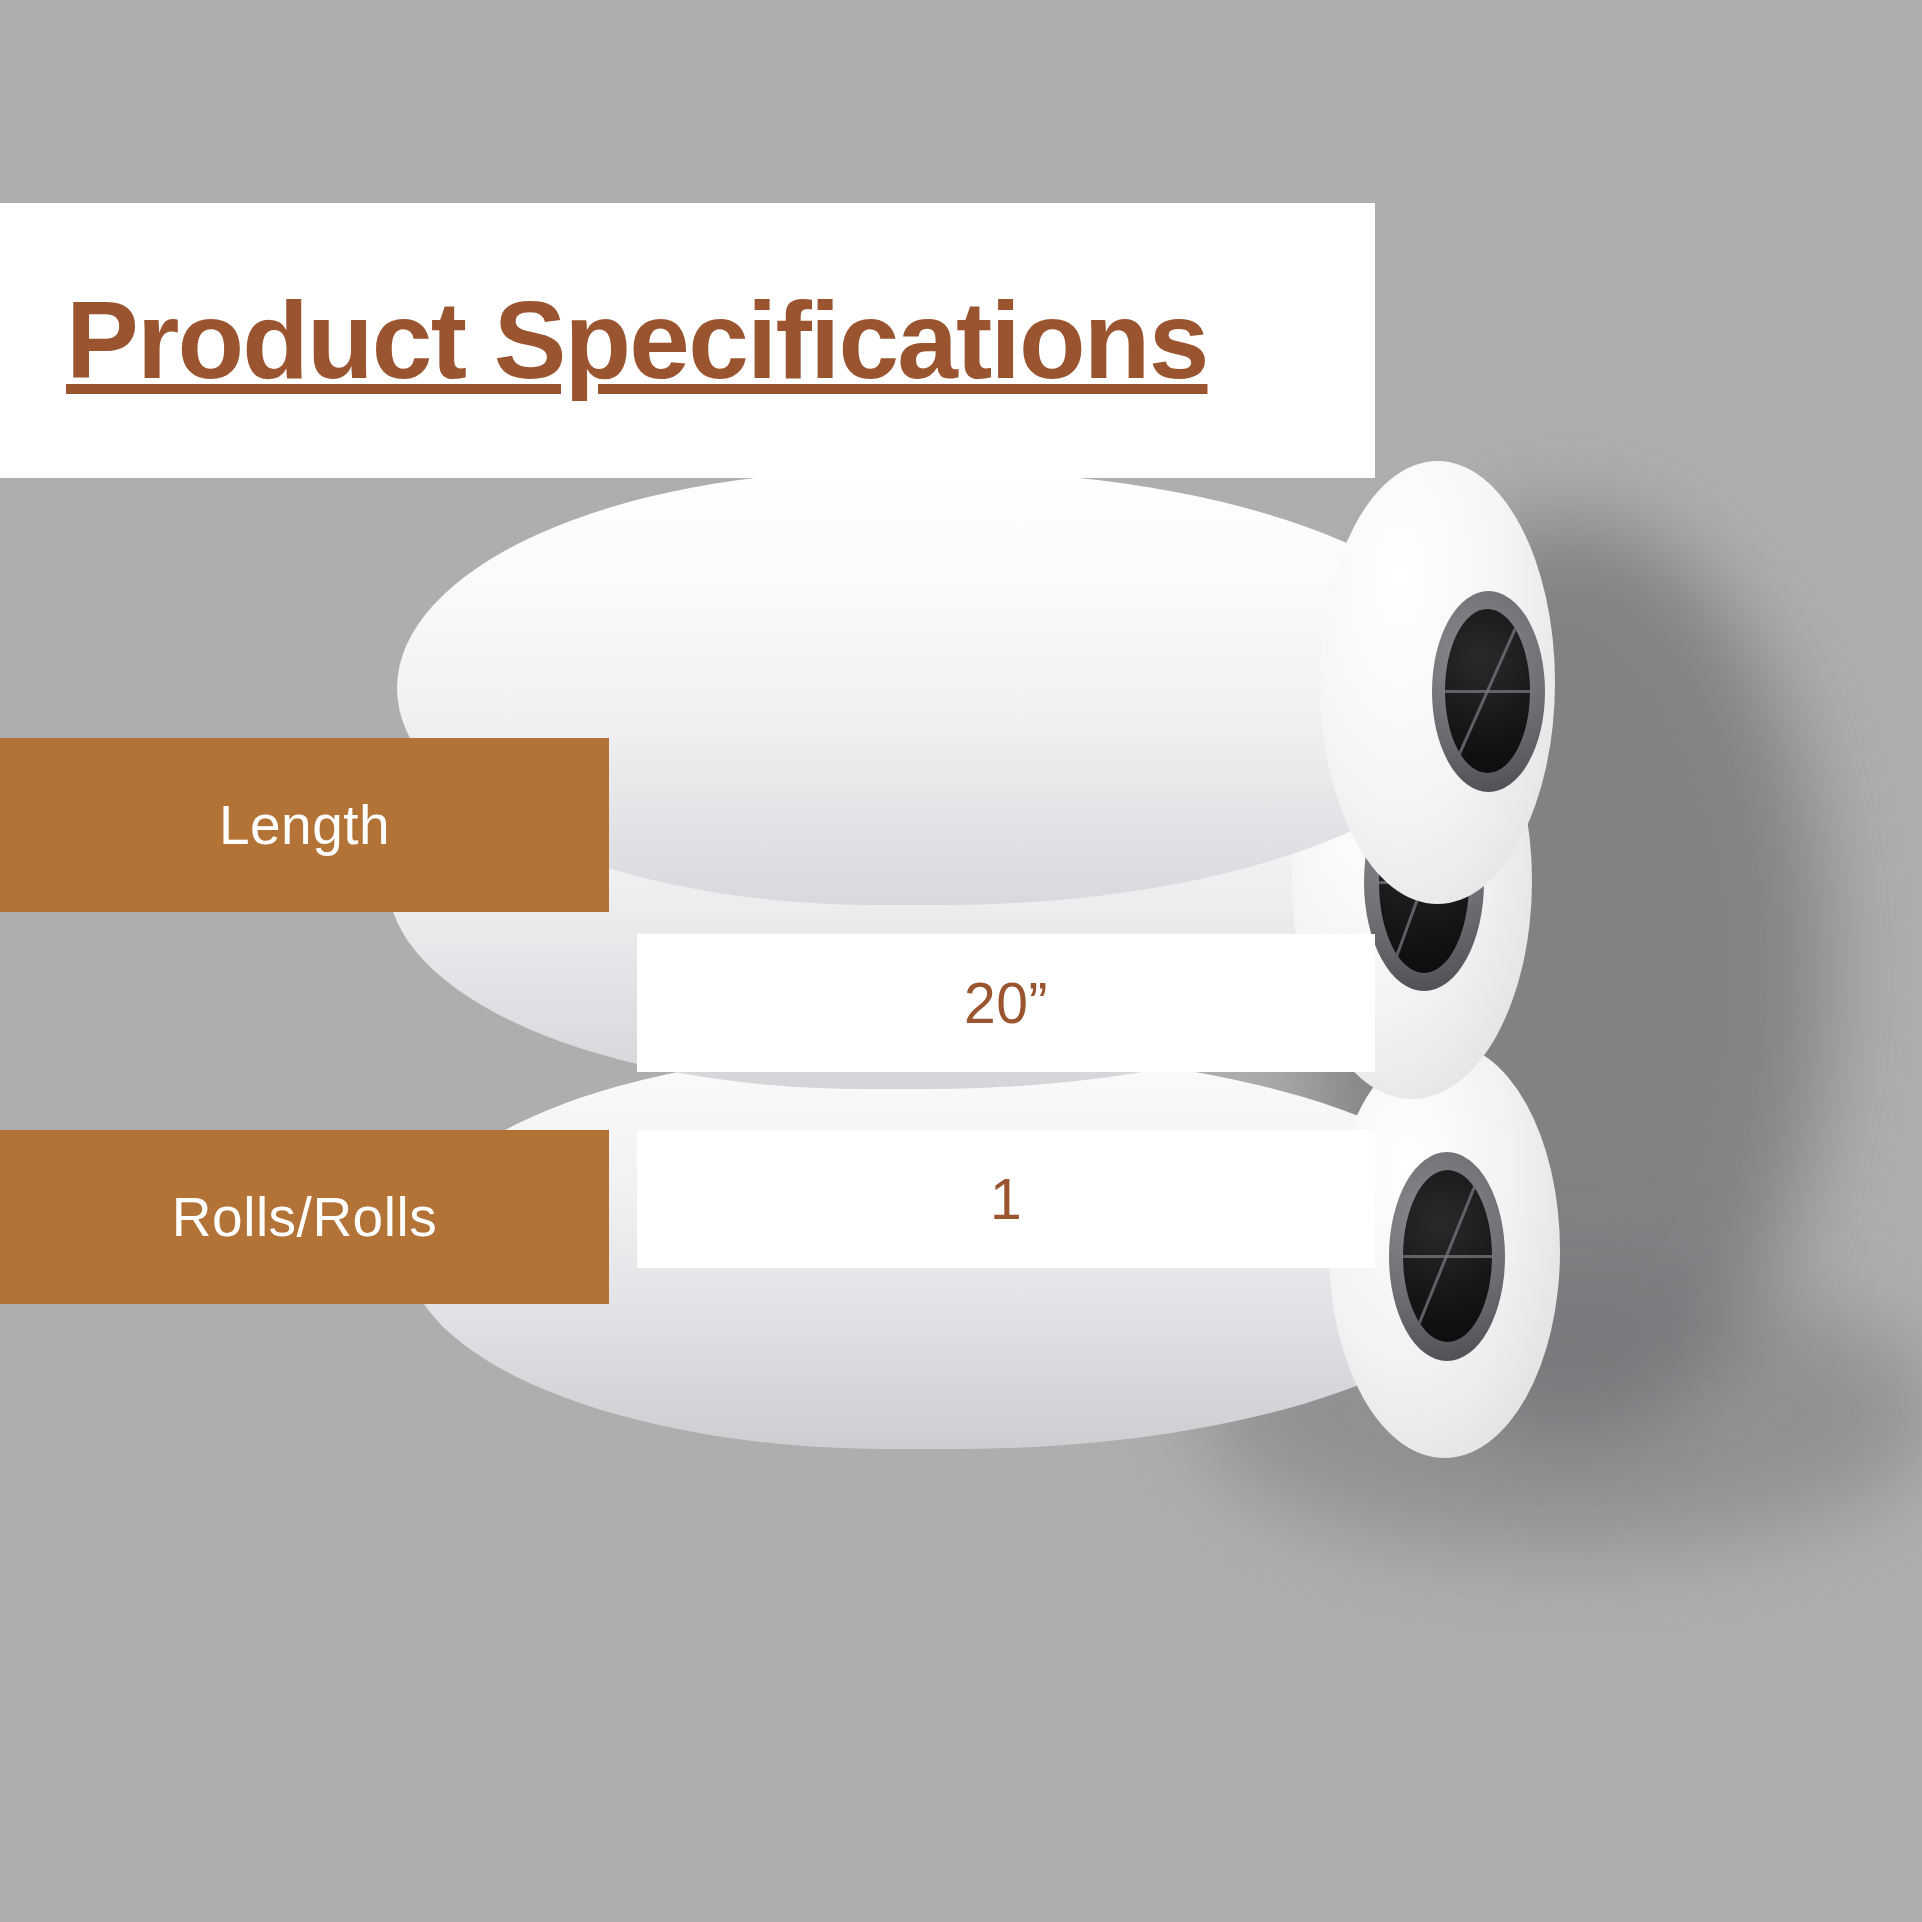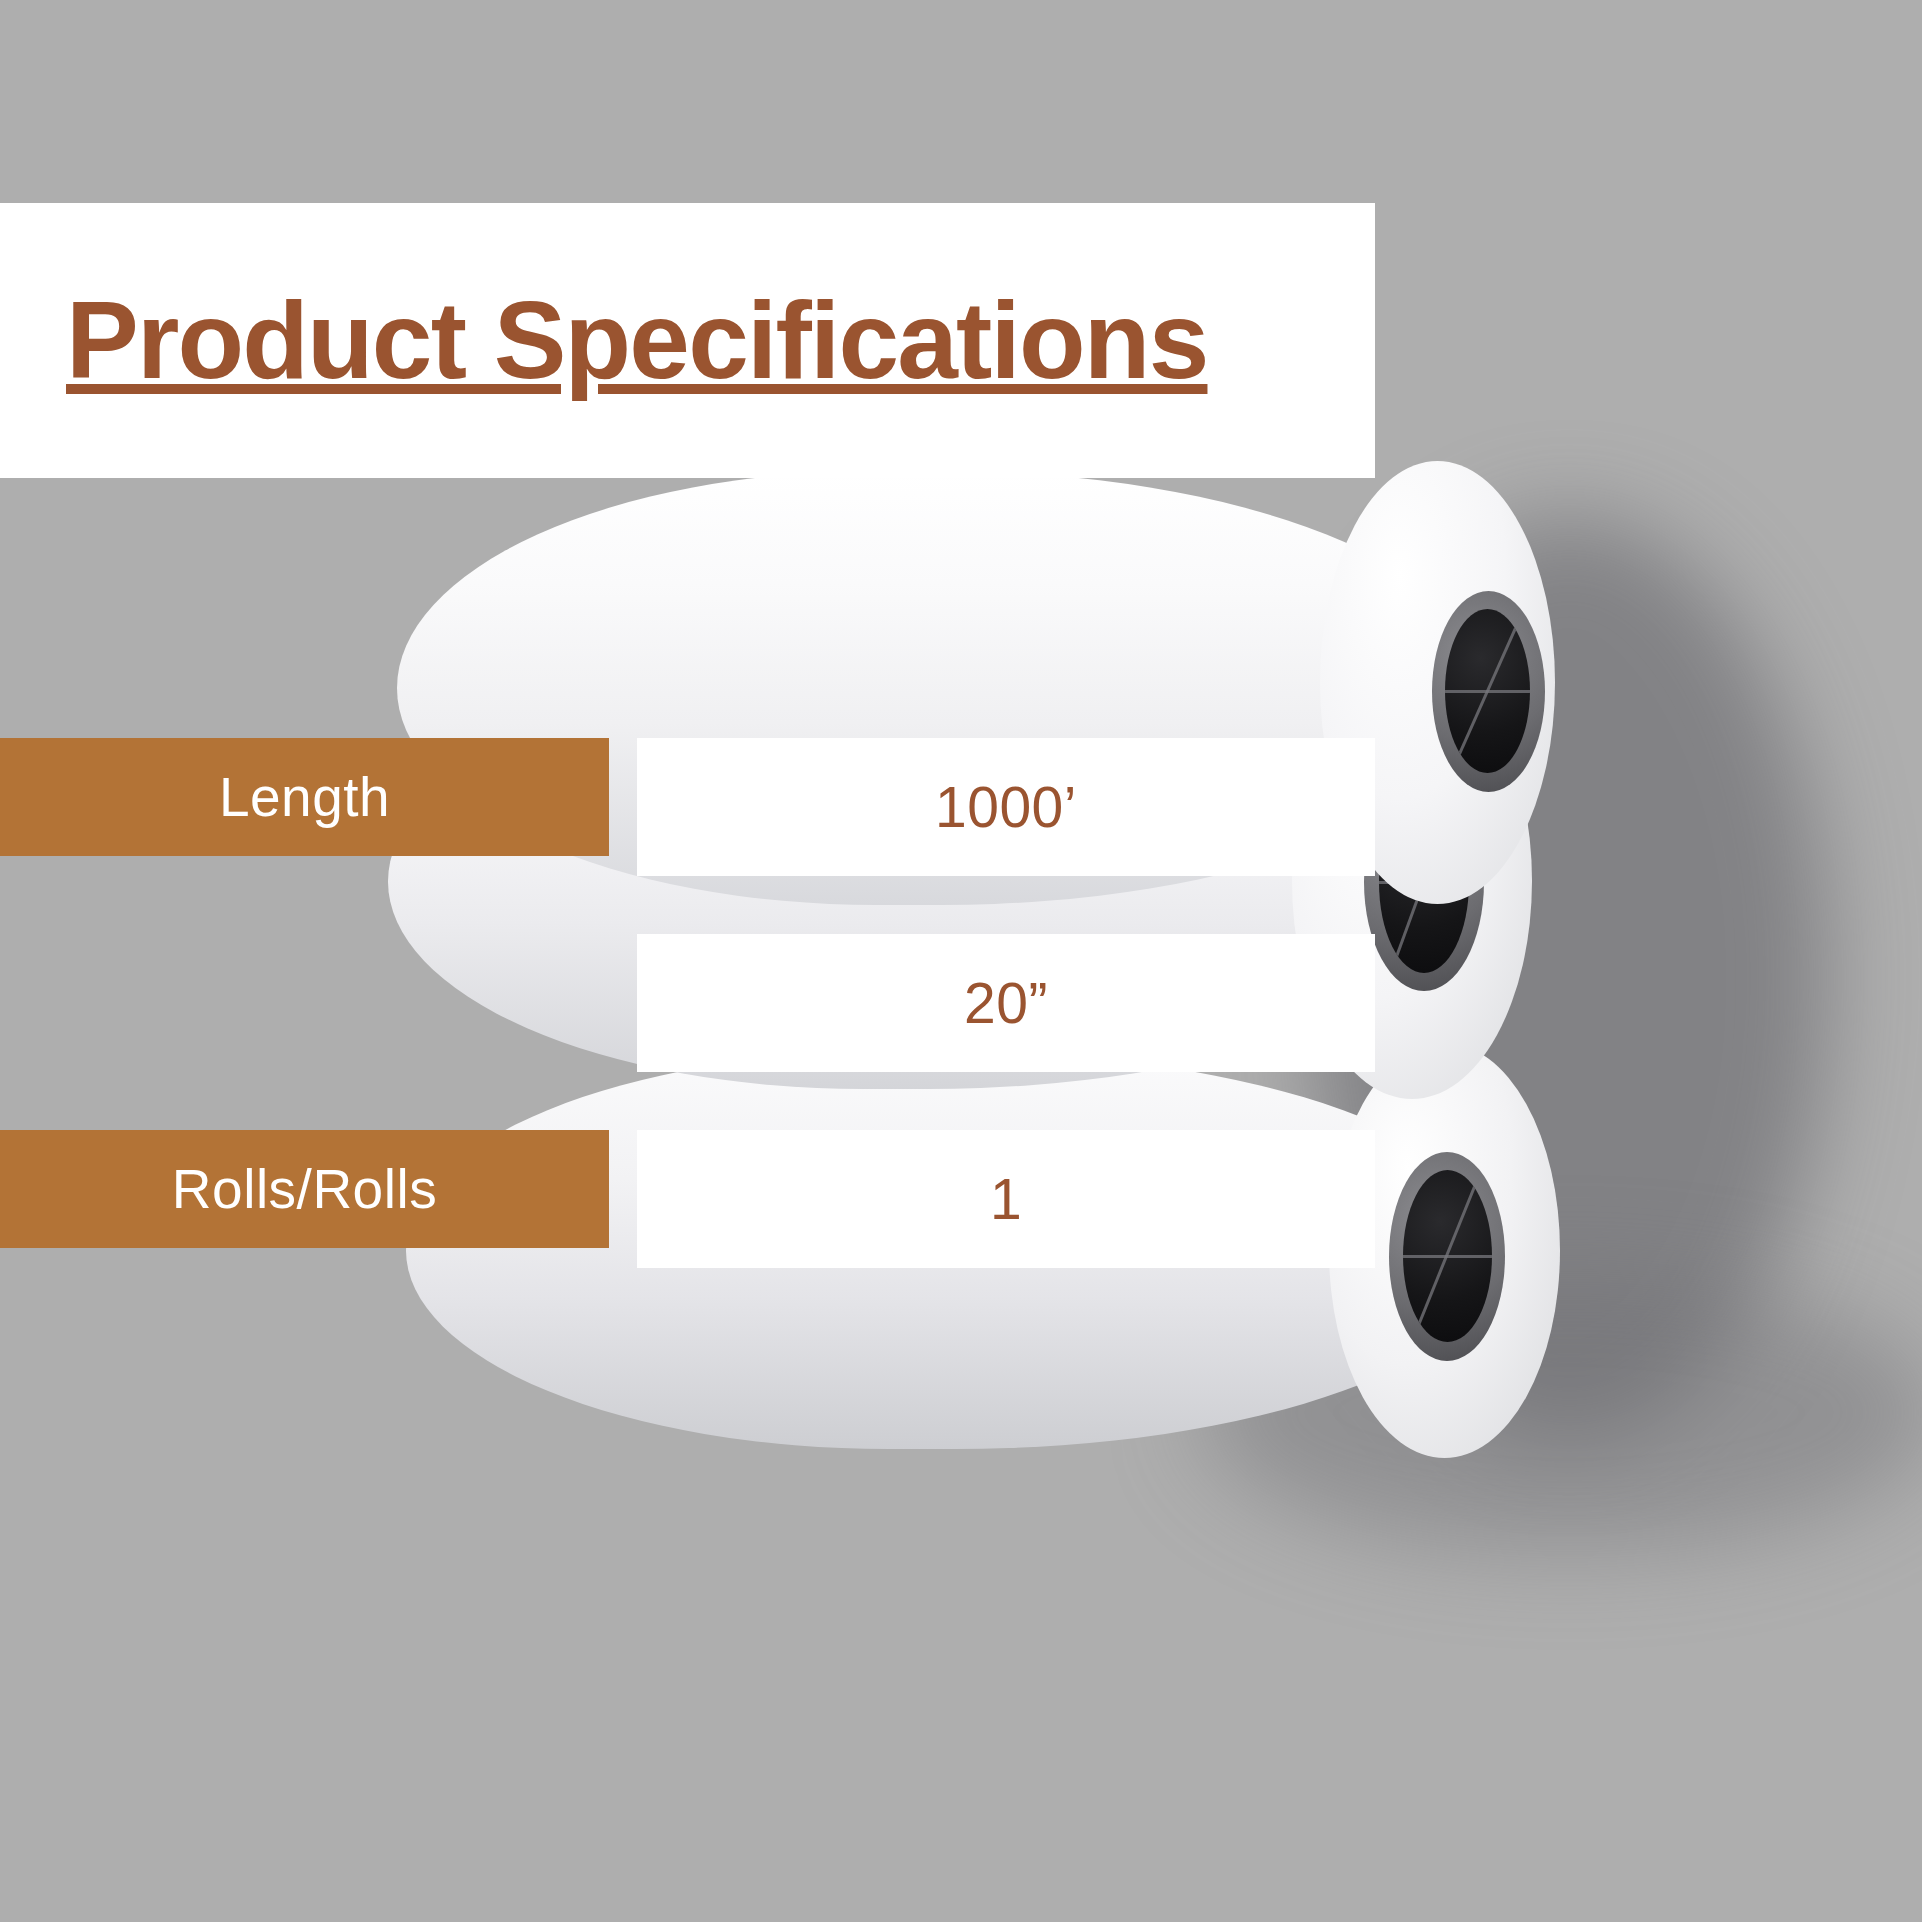--- a/index.html
+++ b/index.html
@@ -100,21 +100,21 @@
   .spec-row {
     position: relative;
     height: 138px;
     margin-bottom: 58px;
   }
   .spec-label {
     position: absolute;
     left: 0;
     top: 0;
     width: 609px;
-    height: 118px;
+    height: 174px;
     background: #b37336;
     display: flex;
     align-items: center;
     justify-content: center;
     color: #ffffff;
     font-size: 55px;
     font-weight: normal;
     letter-spacing: 0.5px;
   }
   .spec-value {
@@ -175,21 +175,20 @@
   </div>
 
   <div class="title-band">
     <div class="title-text">Product Specifications</div>
   </div>
 
   <div class="spec-rows">
 
     <div class="spec-row">
       <div class="spec-label">Length</div>
-      <div class="spec-value">1000’</div>
     </div>
 
     <div class="spec-row">
       <div class="spec-value">20”</div>
     </div>
 
     <div class="spec-row">
       <div class="spec-label">Rolls/Rolls</div>
       <div class="spec-value">1</div>
     </div>

